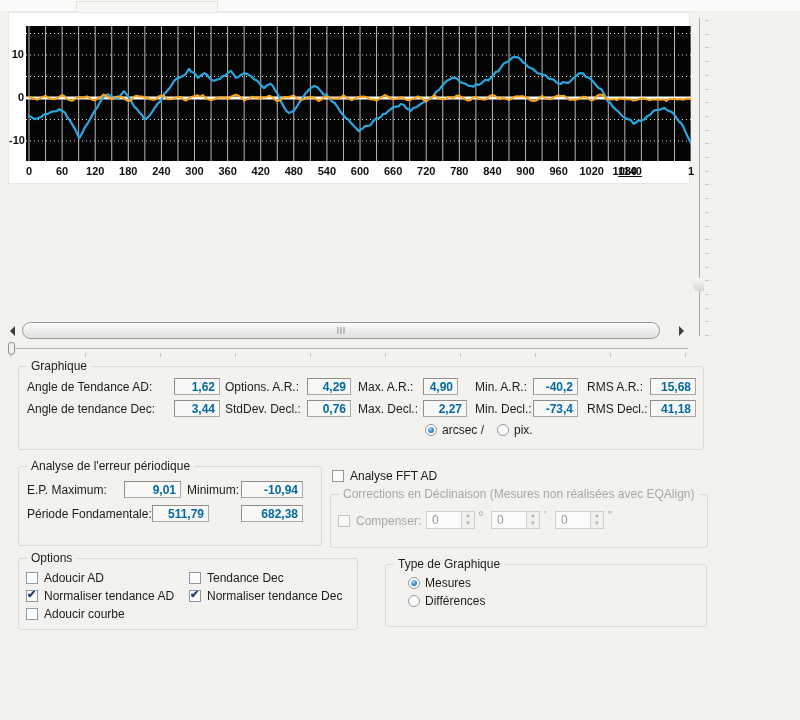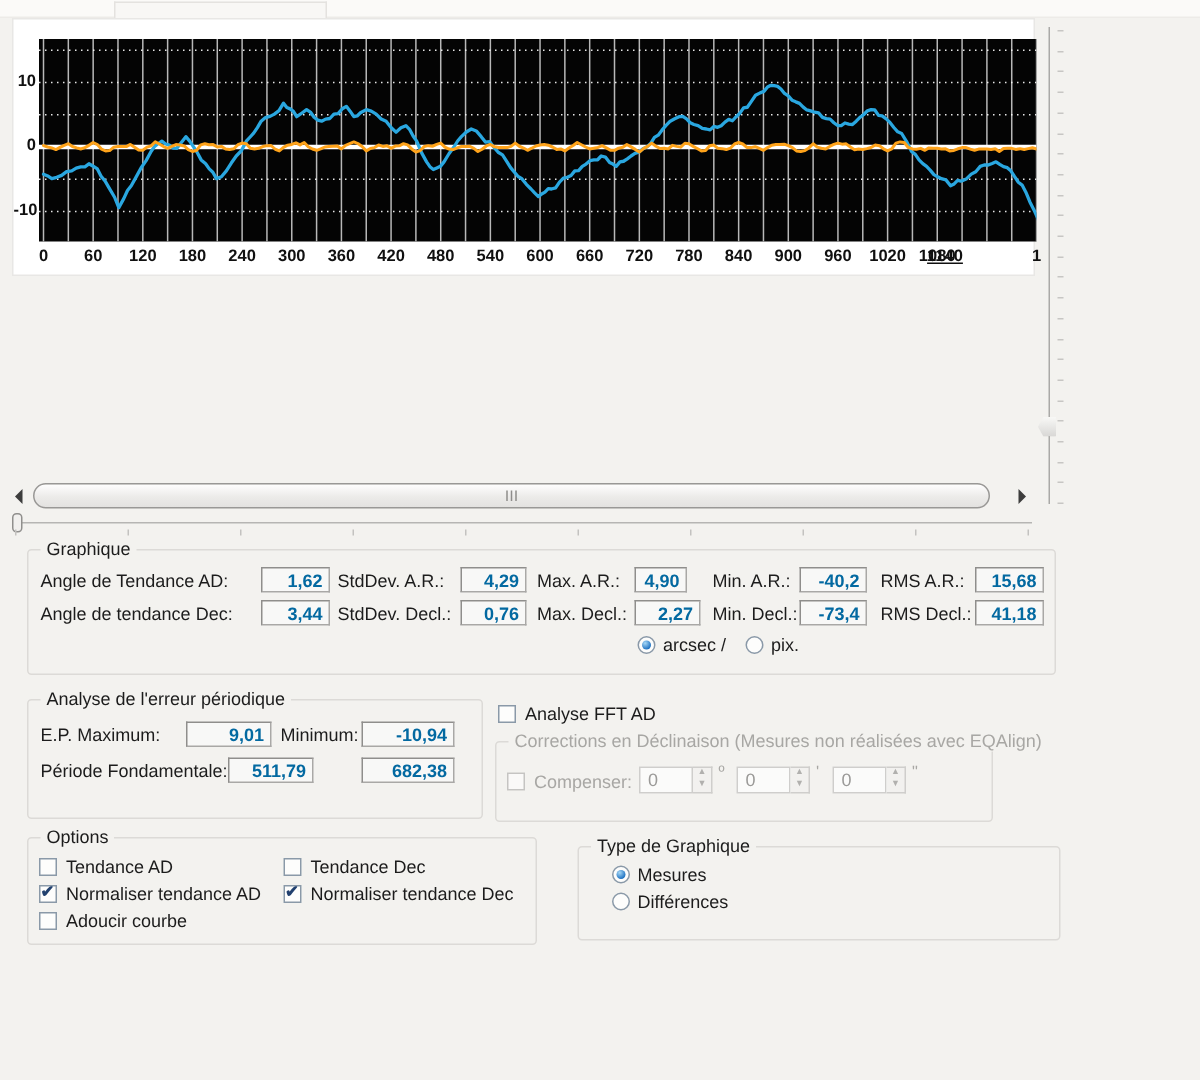--- a/index.html
+++ b/index.html
@@ -217,21 +217,21 @@
       <div class="htick" style="left: 527px;"></div>
       <div class="htick" style="left: 602px;"></div>
       <div class="htick" style="left: 677px;"></div>
     </div>
 
   <div class="group" style="left:18px;top:366px;width:686px;height:84px;">
     <span class="gtitle">Graphique</span>
 
     <span class="lbl" style="left:8px;top:13px;">Angle de Tendance AD:</span>
     <span class="vbox" style="left:155px;top:11px;width:46px;">1,62</span>
-    <span class="lbl" style="left:206px;top:13px;">StdDev. A.R.:</span>
+    <span class="lbl" style="left:206px;top:13px;">Options. A.R.:</span>
     <span class="vbox" style="left:288px;top:11px;width:44px;">4,29</span>
     <span class="lbl" style="left:339px;top:13px;">Max. A.R.:</span>
     <span class="vbox" style="left:404px;top:11px;width:35px;">4,90</span>
     <span class="lbl" style="left:456px;top:13px;">Min. A.R.:</span>
     <span class="vbox" style="left:514px;top:11px;width:45px;">-40,2</span>
     <span class="lbl" style="left:568px;top:13px;">RMS A.R.:</span>
     <span class="vbox" style="left:631px;top:11px;width:46px;">15,68</span>
 
     <span class="lbl" style="left:8px;top:35px;">Angle de tendance Dec:</span>
     <span class="vbox" style="left:155px;top:33px;width:46px;">3,44</span>
@@ -257,21 +257,21 @@
     <span class="lbl" style="left:168px;top:16px;">Minimum:</span>
     <span class="vbox" style="left:222px;top:14px;width:62px;">-10,94</span>
     <span class="lbl" style="left:8px;top:40px;">Période Fondamentale:</span>
     <span class="vbox" style="left:133px;top:38px;width:57px;">511,79</span>
     <span class="vbox" style="left:222px;top:38px;width:62px;">682,38</span>
   </div>
 
   <span class="cb" style="left:332px;top:470px;"></span>
   <span class="lbl" style="left:350px;top:469px;">Analyse FFT AD</span>
 
-  <div class="group" style="left:330px;top:494px;width:332px;height:54px;">
+  <div class="group" style="left:330px;top:494px;width:378px;height:54px;">
     <span class="gtitle dim">Corrections en Déclinaison (Mesures non réalisées avec EQAlign)</span>
     <span class="cb dis" style="left:7px;top:20px;"></span>
     <span class="lbl dim" style="left:25px;top:19px;">Compenser:</span>
     <span class="spin" style="left:95px;top:16px;">
       <span class="sval">0</span>
       <span class="sbtns">
           <i>▲</i>
           <i>▼</i>
         </span>
     </span>
@@ -290,21 +290,21 @@
           <i>▲</i>
           <i>▼</i>
         </span>
     </span>
     <span class="unit" style="left:277px;top:14px;">"</span>
   </div>
 
   <div class="group" style="left:18px;top:558px;width:340px;height:72px;">
     <span class="gtitle">Options</span>
     <span class="cb" style="left:7px;top:13px;"></span>
-    <span class="lbl" style="left:25px;top:12px;">Tendance AD</span>
+    <span class="lbl" style="left:25px;top:12px;">Adoucir AD</span>
     <span class="cb" style="left:170px;top:13px;"></span>
     <span class="lbl" style="left:188px;top:12px;">Tendance Dec</span>
     <span class="cb on" style="left:7px;top:31px;"></span>
     <span class="lbl" style="left:25px;top:30px;">Normaliser tendance AD</span>
     <span class="cb on" style="left:170px;top:31px;"></span>
     <span class="lbl" style="left:188px;top:30px;">Normaliser tendance Dec</span>
     <span class="cb" style="left:7px;top:49px;"></span>
     <span class="lbl" style="left:25px;top:48px;">Adoucir courbe</span>
   </div>
 

